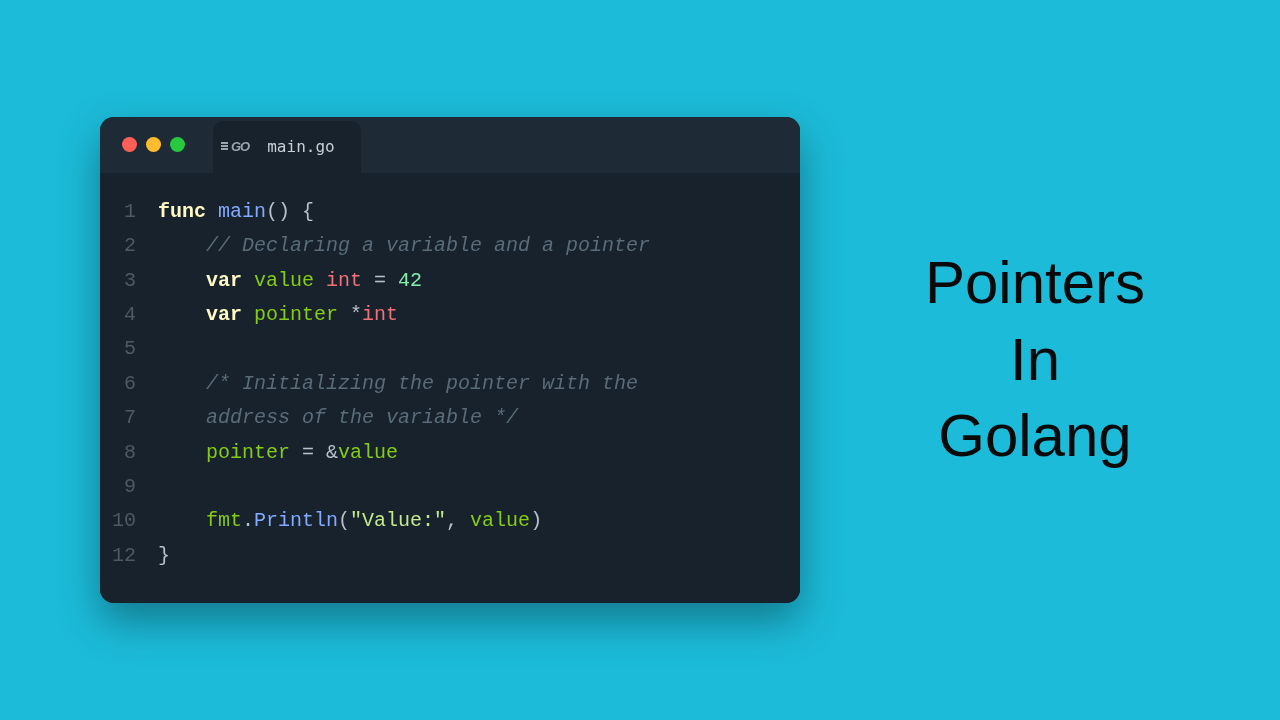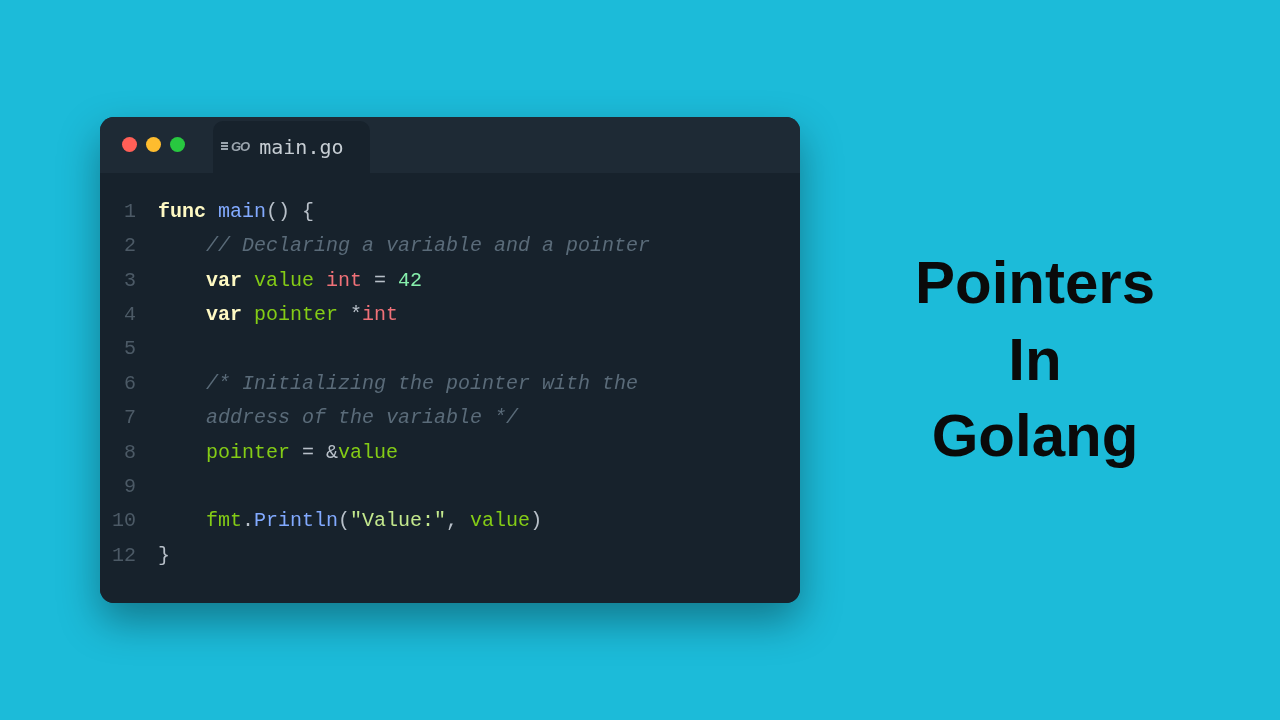--- a/index.html
+++ b/index.html
@@ -35,42 +35,42 @@
   .light { width: 15px; height: 15px; border-radius: 50%; }
   .tab {
     margin-left: 28px;
     margin-top: 4px;
     height: 52px;
     background: #17222c;
     border-radius: 10px 10px 0 0;
     display: flex;
     align-items: center;
     padding: 0 26px 0 18px;
-    gap: 10px;
+    gap: 18px;
   }
   .go-logo {
     color: #9aa4ad;
     font-weight: 800;
     font-size: 13px;
     font-style: italic;
     letter-spacing: -1px;
     font-family: Arial, sans-serif;
     position: relative;
   }
   .go-logo::before {
     content: "";
     position: absolute;
     left: -10px; top: 3px;
     width: 7px; height: 2px;
     background: #9aa4ad;
     box-shadow: 0 3px 0 #9aa4ad, 0 6px 0 #9aa4ad;
   }
   .tab-filename {
     color: #c7ced4;
-    font-size: 20px;
+    font-size: 16px;
     font-family: "SF Mono", Menlo, Consolas, monospace;
   }
   .code-area {
     background: #17222c;
     padding: 22px 28px 30px 0;
     font-family: "SF Mono", Menlo, Consolas, "Liberation Mono", monospace;
     font-size: 20px;
     line-height: 1.72;
   }
   .code-line { display: flex; white-space: pre; }
@@ -86,21 +86,21 @@
   .tok-kw { color: #fef9c3; font-weight: bold; }
   .tok-fn { color: #82aaff; }
   .tok-pn { color: #b8c0c9; }
   .tok-cm { color: #5a6b79; font-style: italic; }
   .tok-tp { color: #f07178; }
   .tok-nm { color: #86efac; }
   .tok-id { color: #84cc16; }
   .tok-st { color: #c3e88d; }
   .heading {
     color: #0a0a0a;
-    font-weight: 700;
+    font-weight: 400;
     font-size: 60px;
     line-height: 1.28;
     text-align: center;
     flex: 1;
   }
 </style>
 </head>
 <body>
 
 <div class="editor-window">

